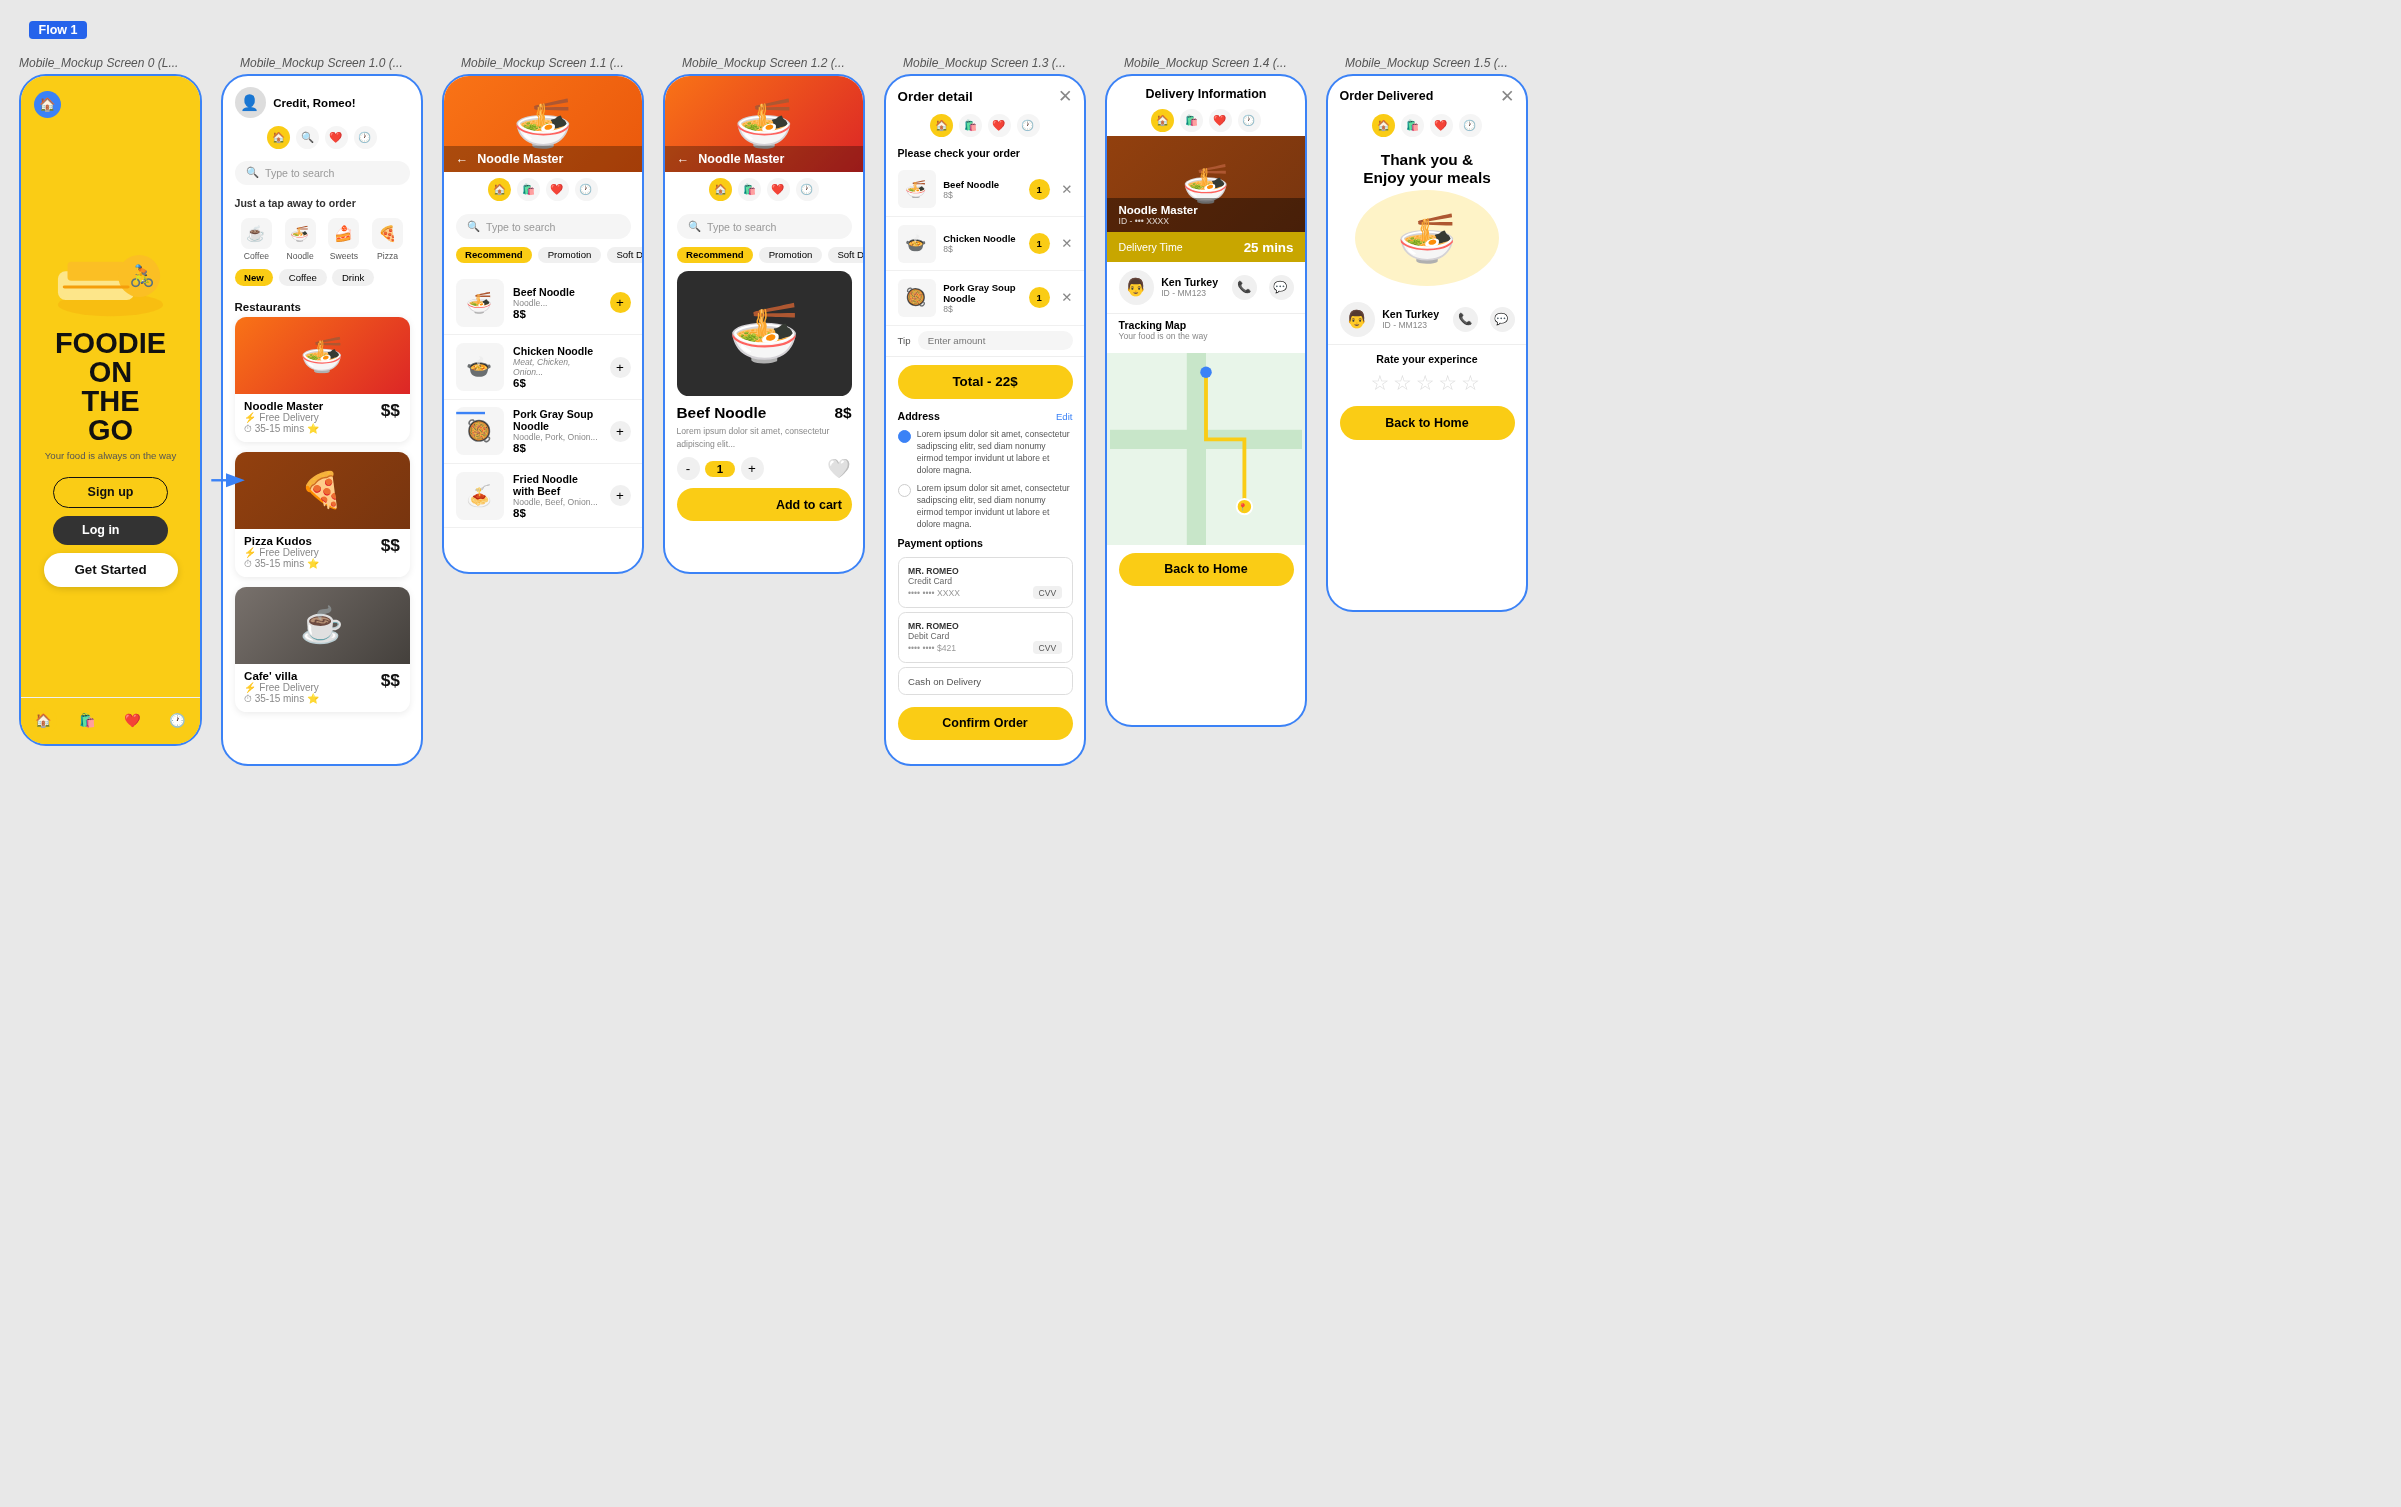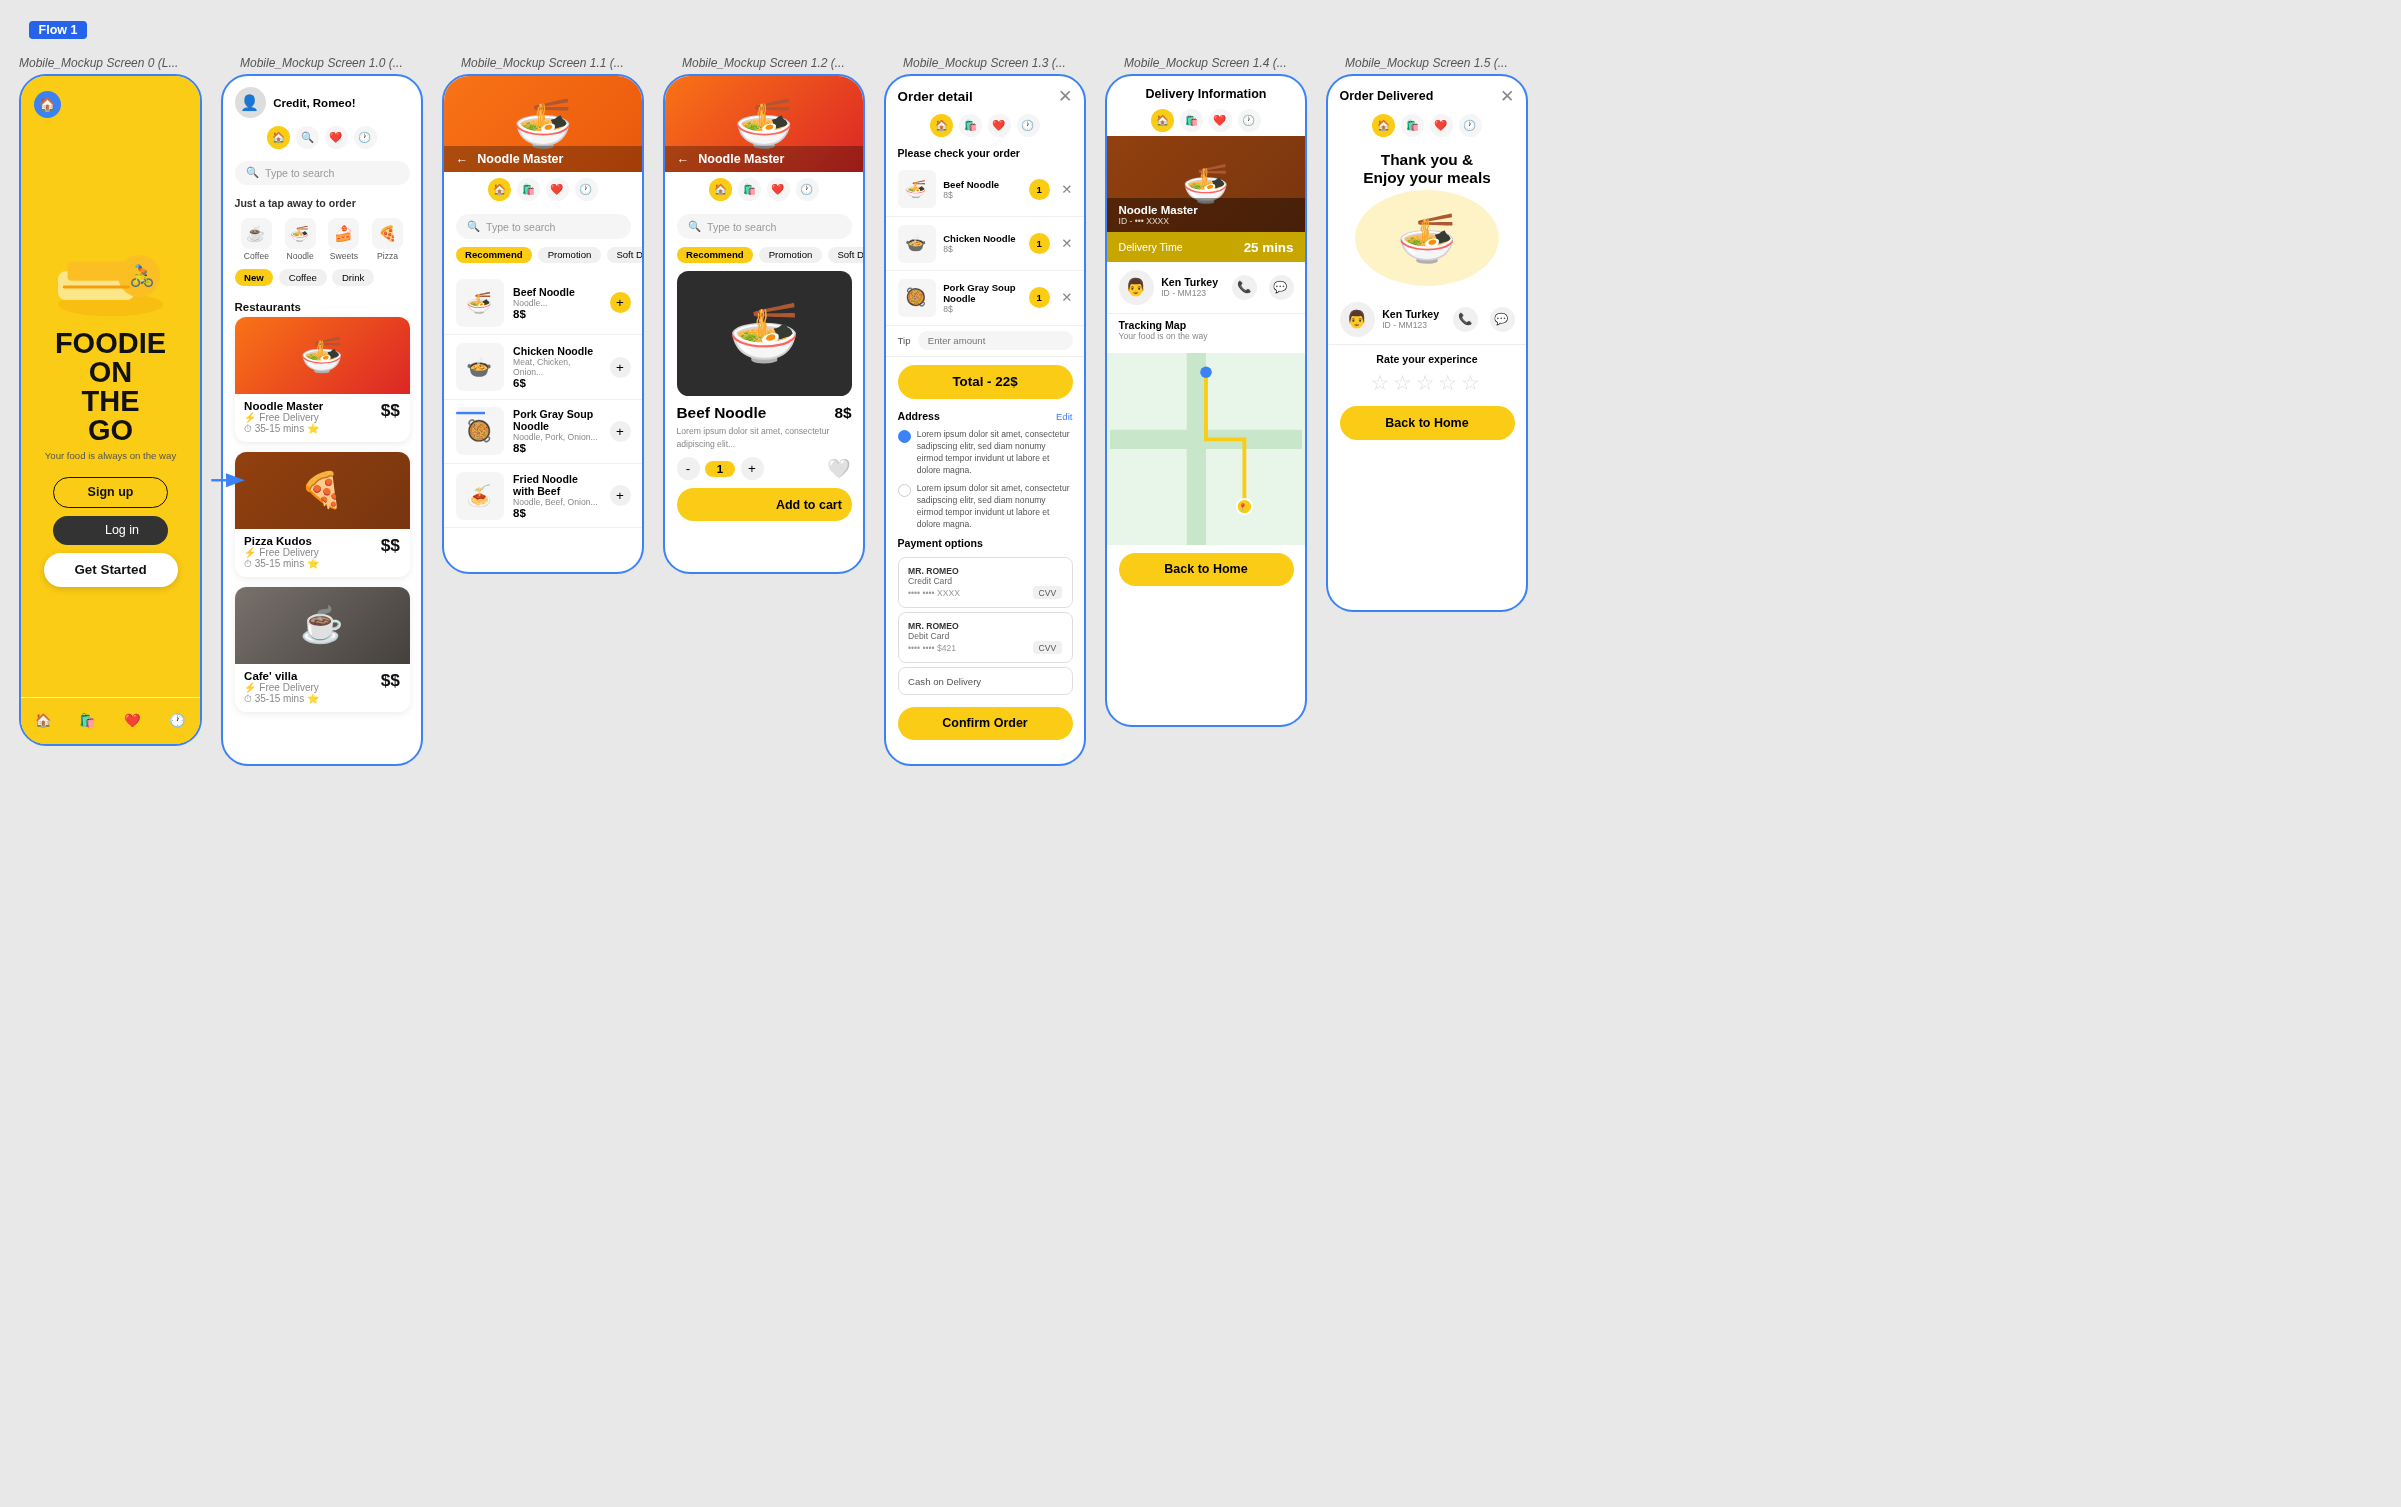--- a/index.html
+++ b/index.html
@@ -105,26 +105,26 @@
       width: 115px;
       text-align: center;
       border: 1.9px solid #111;
     }
     .btn-dark {
       background: #333;
       border: none;
       border-radius: 19px;
       padding: 7.7px 29px;
       font-size: 12.5px;
-      font-weight: 400;
+      font-weight: 700;
       color: white;
       cursor: pointer;
       margin-bottom: 7.7px;
       width: 115px;
-      text-align: right;
+      text-align: left;
     }
     .btn-white-lg {
       background: white;
       border: none;
       border-radius: 24px;
       padding: 9.6px 29px;
       font-size: 13.4px;
       font-weight: 700;
       color: #111;
       cursor: pointer;
@@ -618,21 +618,21 @@
           <div class="food-name">Beef Noodle</div>
           <div style="font-size:8.6px;color:#888;">Noodle...</div>
           <div class="food-price">8$</div>
         </div>
         <div style="background:#facc15;border-radius:50%;width:21px;height:21px;display:flex;align-items:center;justify-content:center;font-size:13.4px;cursor:pointer;">+</div>
       </div>
       <div class="food-item">
         <div class="food-img">🍲</div>
         <div class="food-info">
           <div class="food-name">Chicken Noodle</div>
-          <div style="font-size:8.6px;color:#888;">Meat, Chicken, Onion...</div>
+          <div style="font-size:8.6px;color:#888;font-style:italic;">Meat, Chicken, Onion...</div>
           <div class="food-price">6$</div>
         </div>
         <div style="background:#f0f0f0;border-radius:50%;width:21px;height:21px;display:flex;align-items:center;justify-content:center;font-size:13.4px;cursor:pointer;">+</div>
       </div>
       <div class="food-item">
         <div class="food-img">🥘</div>
         <div class="food-info">
           <div class="food-name">Pork Gray Soup Noodle</div>
           <div style="font-size:8.6px;color:#888;">Noodle, Pork, Onion...</div>
           <div class="food-price">8$</div>

